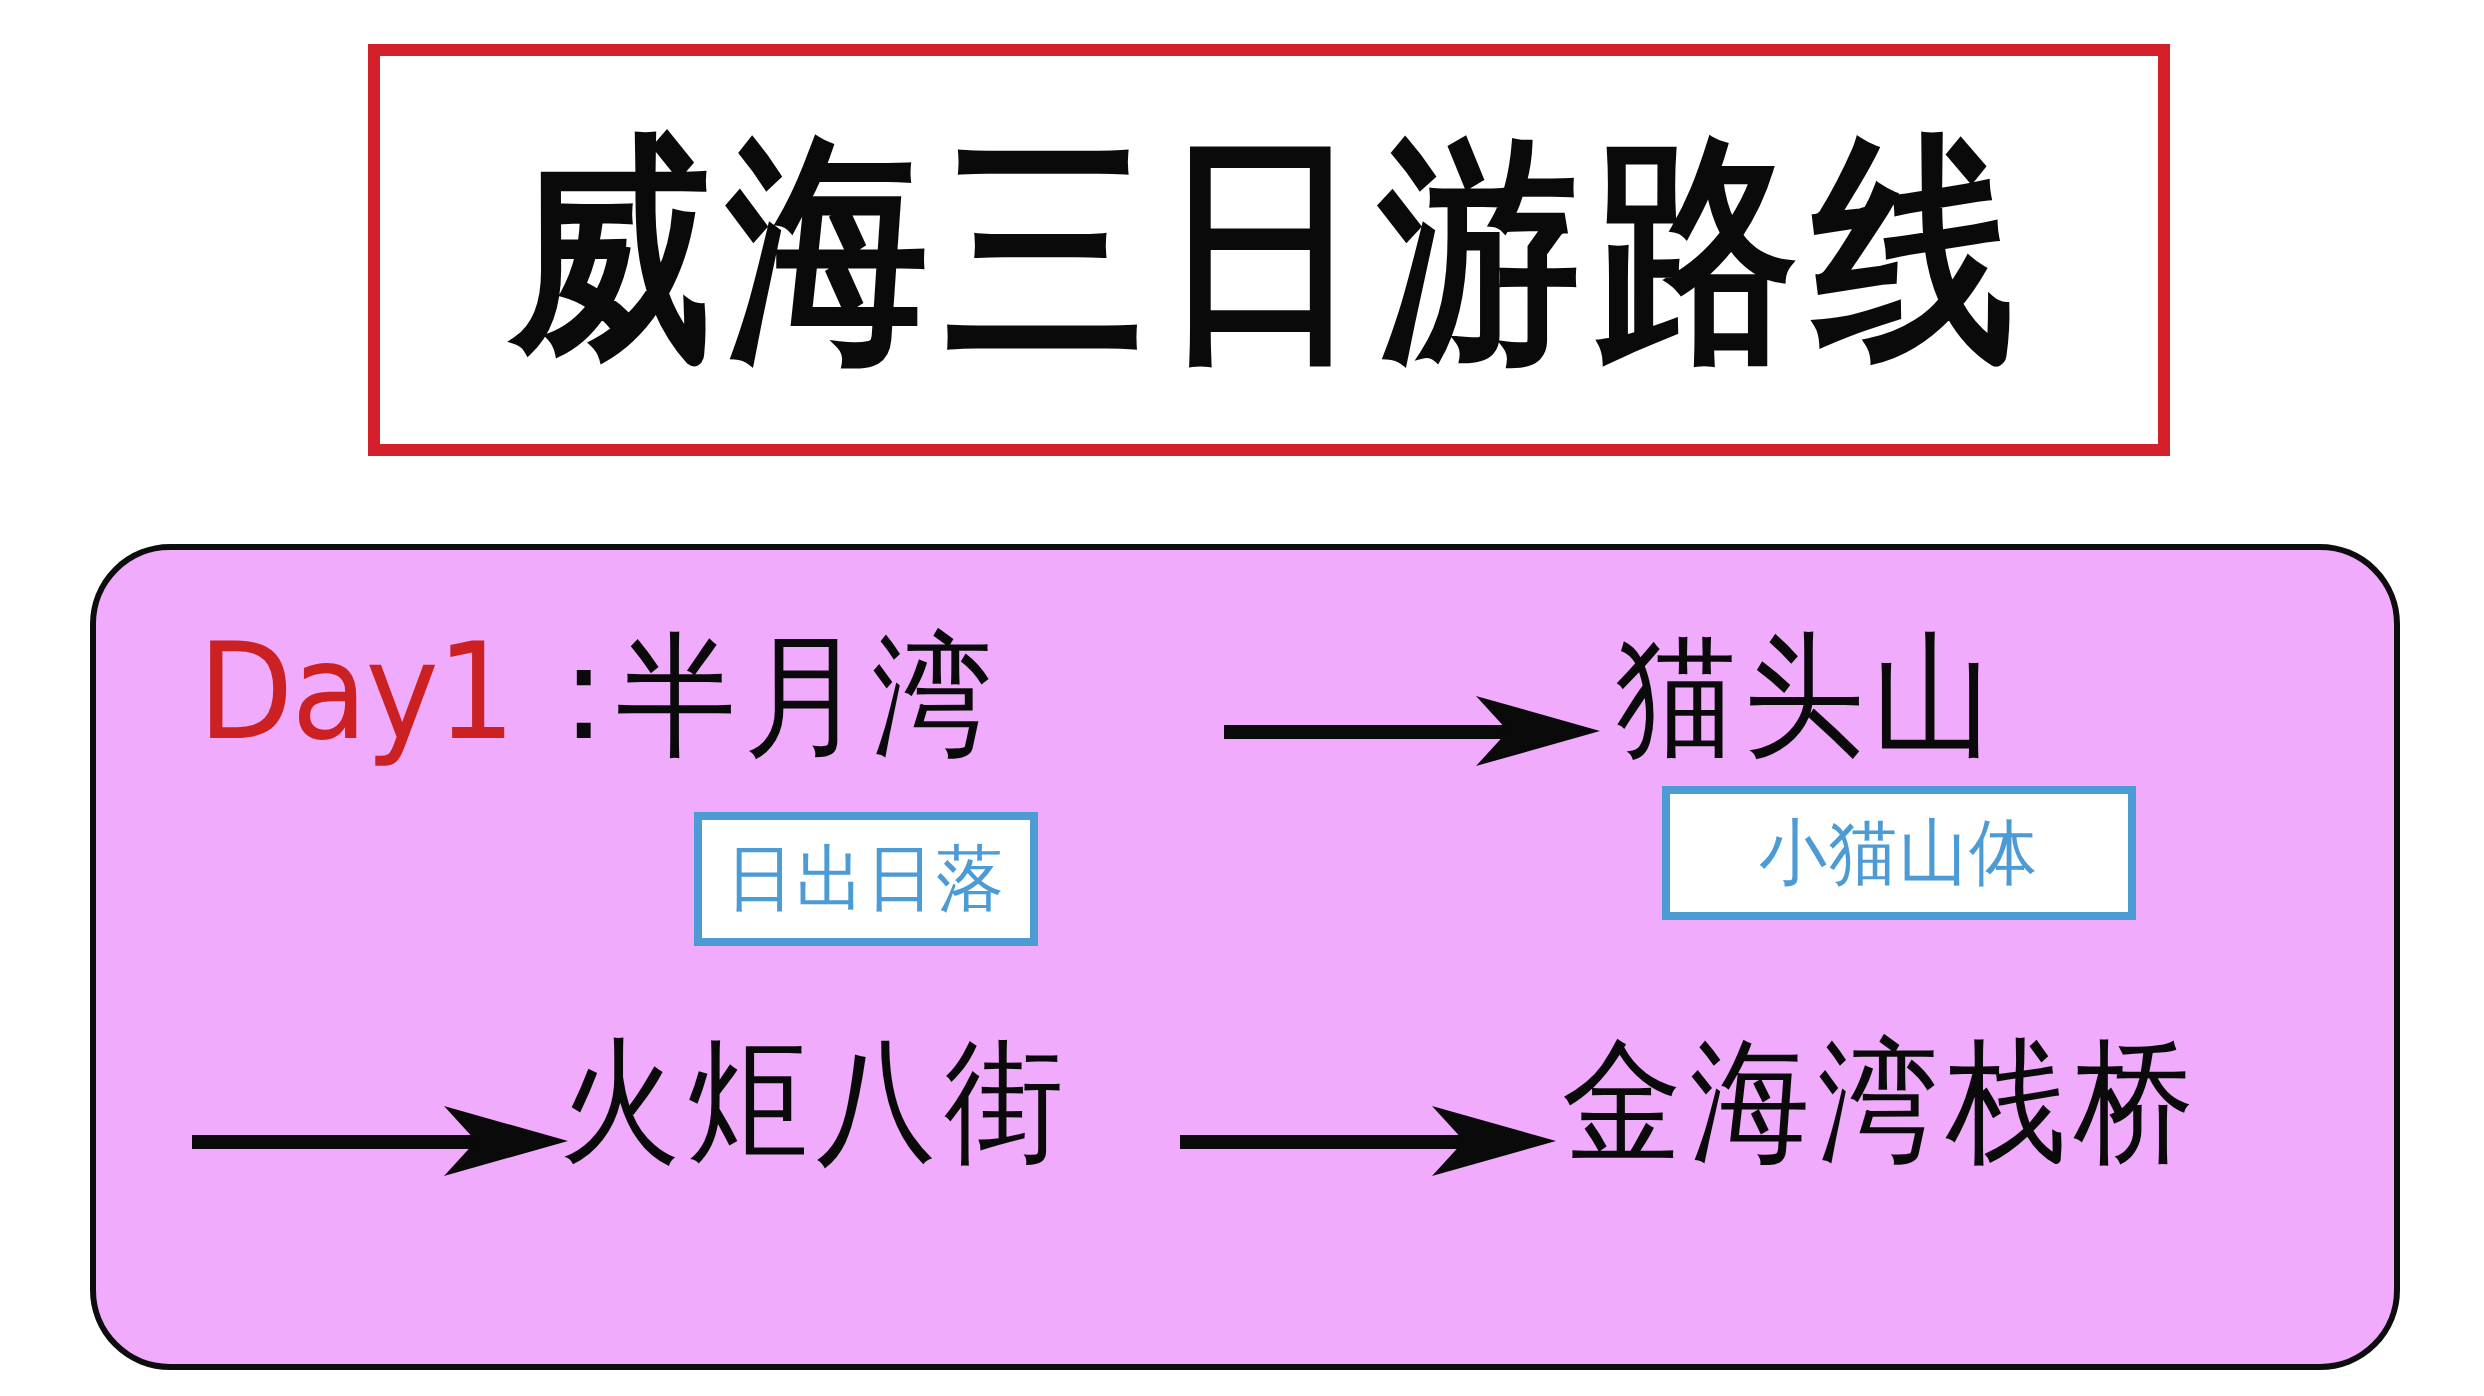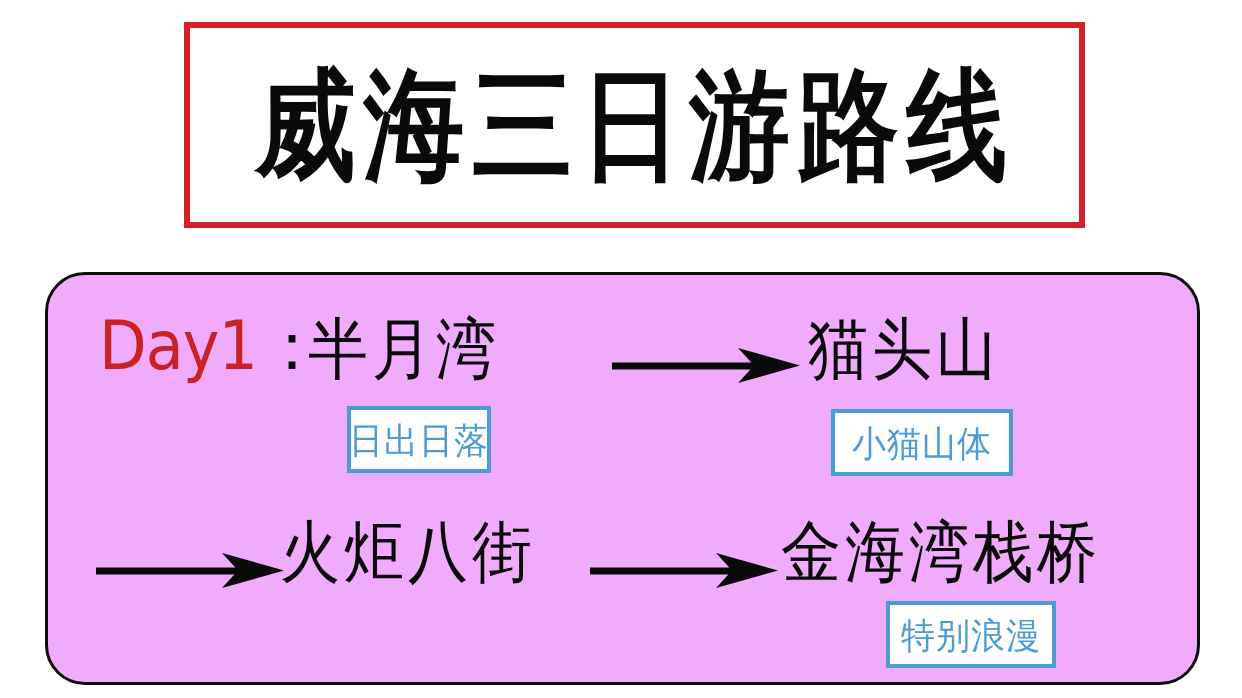--- a/index.html
+++ b/index.html
@@ -139,25 +139,25 @@
     <div class="arrow" style="left:562px; top:32px;">
       <svg width="192" height="40" viewBox="0 0 192 40">
         <path d="M2 21 L150 21" stroke="#0a0a0a" stroke-width="7" stroke-linecap="butt"></path>
         <path d="M128 3 L190 20.5 L128 38 L144 20.5 Z" fill="#0a0a0a"></path>
       </svg>
     </div>
 
     <div class="stop-name" style="left:760px; top:2px;">猫头山</div>
   </div>
 
-  <div class="tag-box" style="left:299px; top:131px; width:144px; height:67px;">
+  <div class="tag-box" style="left:299px; top:131px; width:172px; height:67px;">
     <span class="tag-text">日出日落</span>
   </div>
 
-  <div class="tag-box" style="left:783px; top:134px; width:182px; height:67px;">
+  <div class="tag-box" style="left:783px; top:118px; width:237px; height:67px;">
     <span class="tag-text">小猫山体</span>
   </div>
 
   <div class="route-row" id="route-row-2">
 
     <div class="arrow" style="left:46px; top:32px;">
       <svg width="192" height="40" viewBox="0 0 192 40">
         <path d="M2 21 L150 21" stroke="#0a0a0a" stroke-width="7" stroke-linecap="butt"></path>
         <path d="M128 3 L190 20.5 L128 38 L144 20.5 Z" fill="#0a0a0a"></path>
       </svg>
@@ -169,17 +169,14 @@
       <svg width="192" height="40" viewBox="0 0 192 40">
         <path d="M2 21 L150 21" stroke="#0a0a0a" stroke-width="7" stroke-linecap="butt"></path>
         <path d="M128 3 L190 20.5 L128 38 L144 20.5 Z" fill="#0a0a0a"></path>
       </svg>
     </div>
 
     <div class="stop-name" style="left:733px; top:0px;">金海湾栈桥</div>
   </div>
 
 
-  <div class="tag-box" style="left:838px; top:326px; width:170px; height:67px;">
-    <span class="tag-text">特别浪漫</span>
-  </div>
 
 </div>
 
 </body></html>

